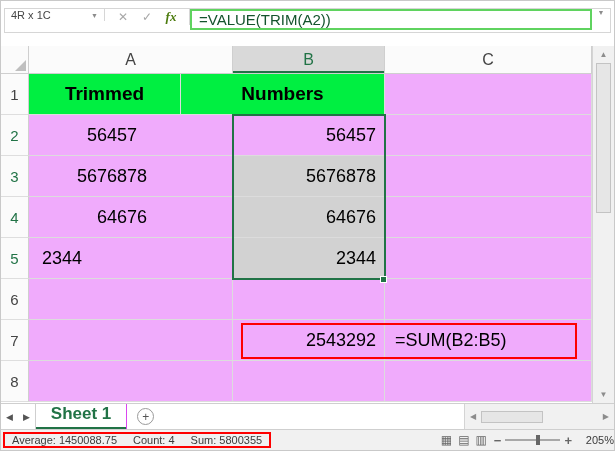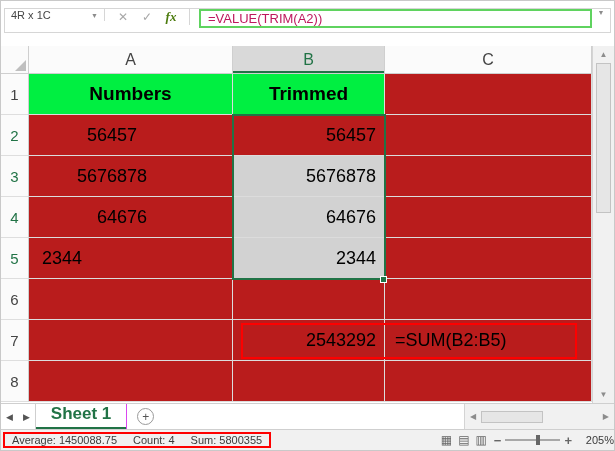--- a/index.html
+++ b/index.html
@@ -7,36 +7,36 @@
   body{font-family:"Liberation Sans",sans-serif;background:#fff;}
   #app{position:relative;width:615px;height:451px;background:#fff;border:1px solid #c9c9c9;overflow:hidden;}
 
   
   .frow{position:absolute;top:7px;left:3px;right:3px;height:25px;display:flex;align-items:flex-start;border:1px solid #d6d6d6;background:#fff;}
   .namebox{width:100px;display:flex;align-items:center;justify-content:space-between;padding:0 6px;border-right:1px solid #d6d6d6;font-size:11px;color:#454545;}
   .dd{font-size:7px;color:#8c8c8c;}
   .fbtns{display:flex;align-items:center;border-right:1px solid #d6d6d6;padding:0 6px;}
   .fbtn{width:24px;text-align:center;font-size:12px;color:#a8a8a8;cursor:default;}
   .fbtn.fx{color:#4d7c0f;font-style:italic;font-weight:bold;font-family:"Liberation Serif",serif;font-size:13px;}
-  .fml{flex:1;display:flex;align-items:center;border:2px solid #5fd35f;padding:0 7px;font-size:13px;color:#be185d;background:#fff;margin-left:9px;}
+  .fml{flex:1;display:flex;align-items:center;border:2px solid #5fd35f;padding:0 7px;font-size:15px;color:#14532d;background:#fff;}
   .fexp{width:18px;display:flex;align-items:center;justify-content:center;font-size:7px;color:#8c8c8c;}
 
   
   .gridwrap{position:absolute;top:45px;left:0;right:0;bottom:47px;display:flex;}
   .grid{flex:1;position:relative;background:#fff;overflow:hidden;}
   .hrow{display:flex;height:28px;}
   .corner{position:relative;width:28px;background:#fbfbfb;border-right:1px solid #cfcfcf;border-bottom:1px solid #cfcfcf;}
   .ctri{position:absolute;right:2px;bottom:2px;width:0;height:0;border-left:11px solid transparent;border-bottom:11px solid #bfbfbf;}
   .ch{border-right:1px solid #cfcfcf;border-bottom:1px solid #cfcfcf;background:#fbfbfb;display:flex;align-items:center;justify-content:center;font-size:16px;color:#444;}
   .ca{width:204px}.cb{width:152px}.cc{flex:1}
   .selcol{background:#d9d9d9;color:#217346;box-shadow:inset 0 -2px 0 #217346;}
   .row{display:flex;height:41px;}
   .rh{width:28px;border-right:1px solid #cfcfcf;border-bottom:1px solid #dedede;background:#fbfbfb;display:flex;align-items:center;justify-content:center;font-size:15px;color:#444;}
   .rh.grn{color:#217346;}
-  .cell{border-right:1px solid #dcdcdc;border-bottom:1px solid #dcdcdc;display:flex;align-items:center;font-size:18px;color:#000;overflow:hidden;background:#b91c1c;}
+  .cell{border-right:1px solid #dcdcdc;border-bottom:1px solid #dcdcdc;display:flex;align-items:center;font-size:18px;color:#000;overflow:hidden;background:#f0abfc;}
   .a{width:204px}.b{width:152px}.c{flex:1}
   .gfill{background:#00ef41;font-weight:700;justify-content:center;font-size:19px;}
   .pre{white-space:pre;padding-left:3px;}
   .num{justify-content:flex-end;padding-right:8px;}
   .gray{background:#d2d2d2;}
   .c7left{padding-left:10px;}
   .sel-ov{position:absolute;left:231px;top:68px;width:154px;height:166px;border:2px solid #217346;pointer-events:none;}
   .fillh{position:absolute;left:379px;top:230px;width:7px;height:7px;background:#217346;border:1px solid #fff;}
   .redbox{position:absolute;left:240px;top:277px;width:336px;height:36px;border:2px solid #fe0000;pointer-events:none;}
 
@@ -95,22 +95,22 @@
         <div class="corner">
             <span class="ctri"></span>
           </div>
         <div class="ch ca">A</div>
         <div class="ch cb selcol">B</div>
         <div class="ch cc">C</div>
       </div>
 
       <div class="row">
         <div class="rh">1</div>
+        <div class="cell b gfill">Trimmed</div>
         <div class="cell a gfill">Numbers</div>
-        <div class="cell b gfill">Trimmed</div>
         <div class="cell c"></div>
       </div>
 
       <div class="row">
         <div class="rh grn">2</div>
         <div class="cell a pre">           56457</div>
         <div class="cell b num">56457</div>
         <div class="cell c"></div>
       </div>
 

